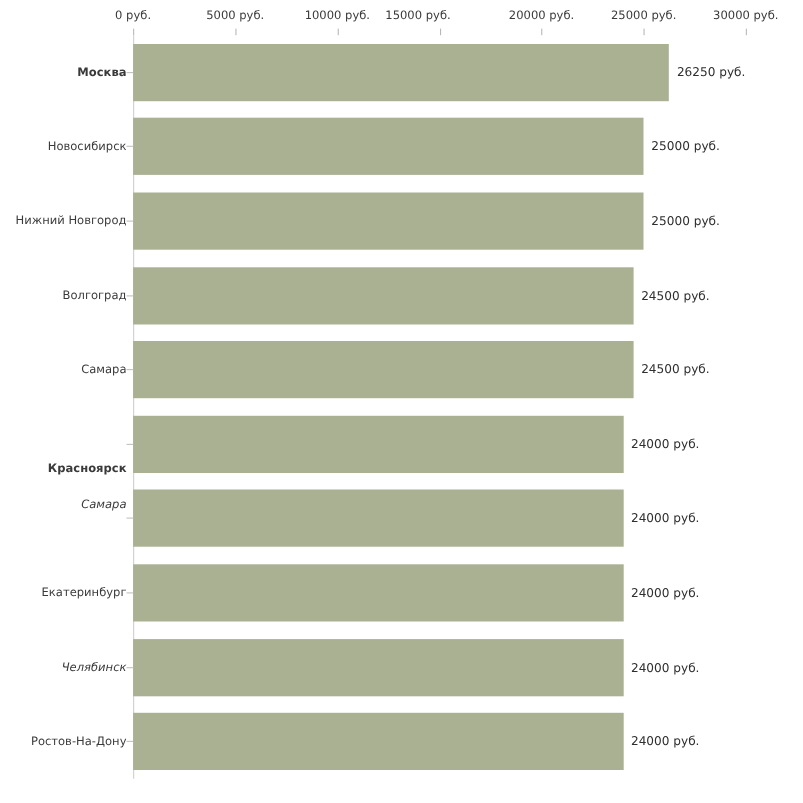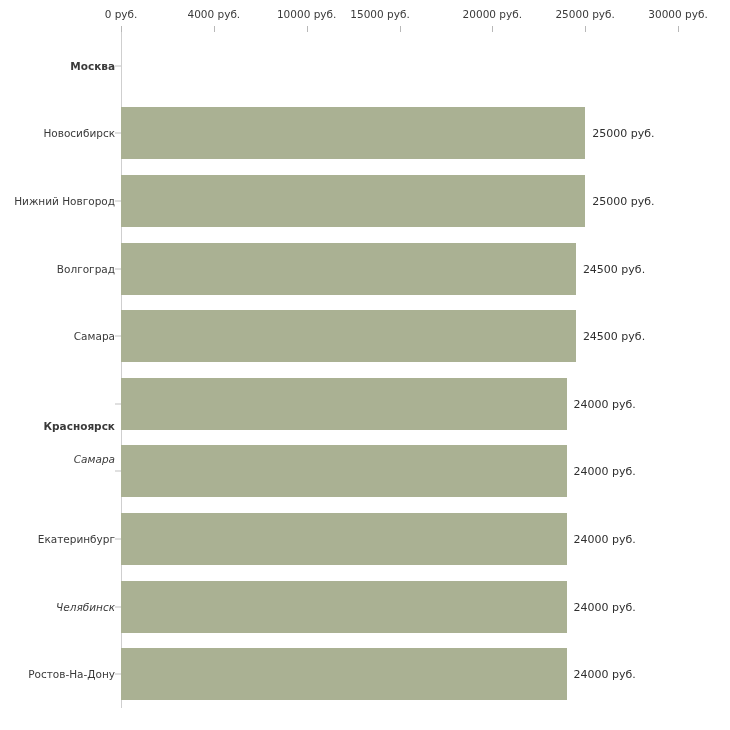--- a/index.html
+++ b/index.html
@@ -101,36 +101,40 @@
   }
 </style>
 </head>
 <body>
 
 <div id="chart-root">
 
   <div class="axis-top" id="axis-top">
       <div class="tick" style="left: 121px;">0 руб.</div>
       <div class="tick-mark" style="left: 121px;"></div>
-      <div class="tick" style="left: 213.833px;">4000 руб.</div>
+      <div class="tick" style="left: 213.833px;">5000 руб.</div>
       <div class="tick-mark" style="left: 213.833px;"></div>
       <div class="tick" style="left: 306.667px;">10000 руб.</div>
       <div class="tick-mark" style="left: 306.667px;"></div>
       <div class="tick" style="left: 380px;">15000 руб.</div>
       <div class="tick-mark" style="left: 399.5px;"></div>
       <div class="tick" style="left: 492.333px;">20000 руб.</div>
       <div class="tick-mark" style="left: 492.333px;"></div>
       <div class="tick" style="left: 585.167px;">25000 руб.</div>
       <div class="tick-mark" style="left: 585.167px;"></div>
       <div class="tick" style="left: 678px;">30000 руб.</div>
       <div class="tick-mark" style="left: 678px;"></div>
     </div>
   <div class="axis-line"></div>
 
   <div class="plot" id="plot">
+      <div class="row" style="top: 7.8px; height: 52px;">
+        <div class="bar" style="width: 487.375px; background: rgb(170, 177, 147);"></div>
+        <div class="bar-label" style="left: 494.375px;">26250 руб.</div>
+      </div>
       <div class="row" style="top: 75.4px; height: 52px;">
         <div class="bar" style="width: 464.167px; background: rgb(170, 177, 147);"></div>
         <div class="bar-label" style="left: 471.167px;">25000 руб.</div>
       </div>
       <div class="row" style="top: 143px; height: 52px;">
         <div class="bar" style="width: 464.167px; background: rgb(170, 177, 147);"></div>
         <div class="bar-label" style="left: 471.167px;">25000 руб.</div>
       </div>
       <div class="row" style="top: 210.6px; height: 52px;">
         <div class="bar" style="width: 454.883px; background: rgb(170, 177, 147);"></div>

